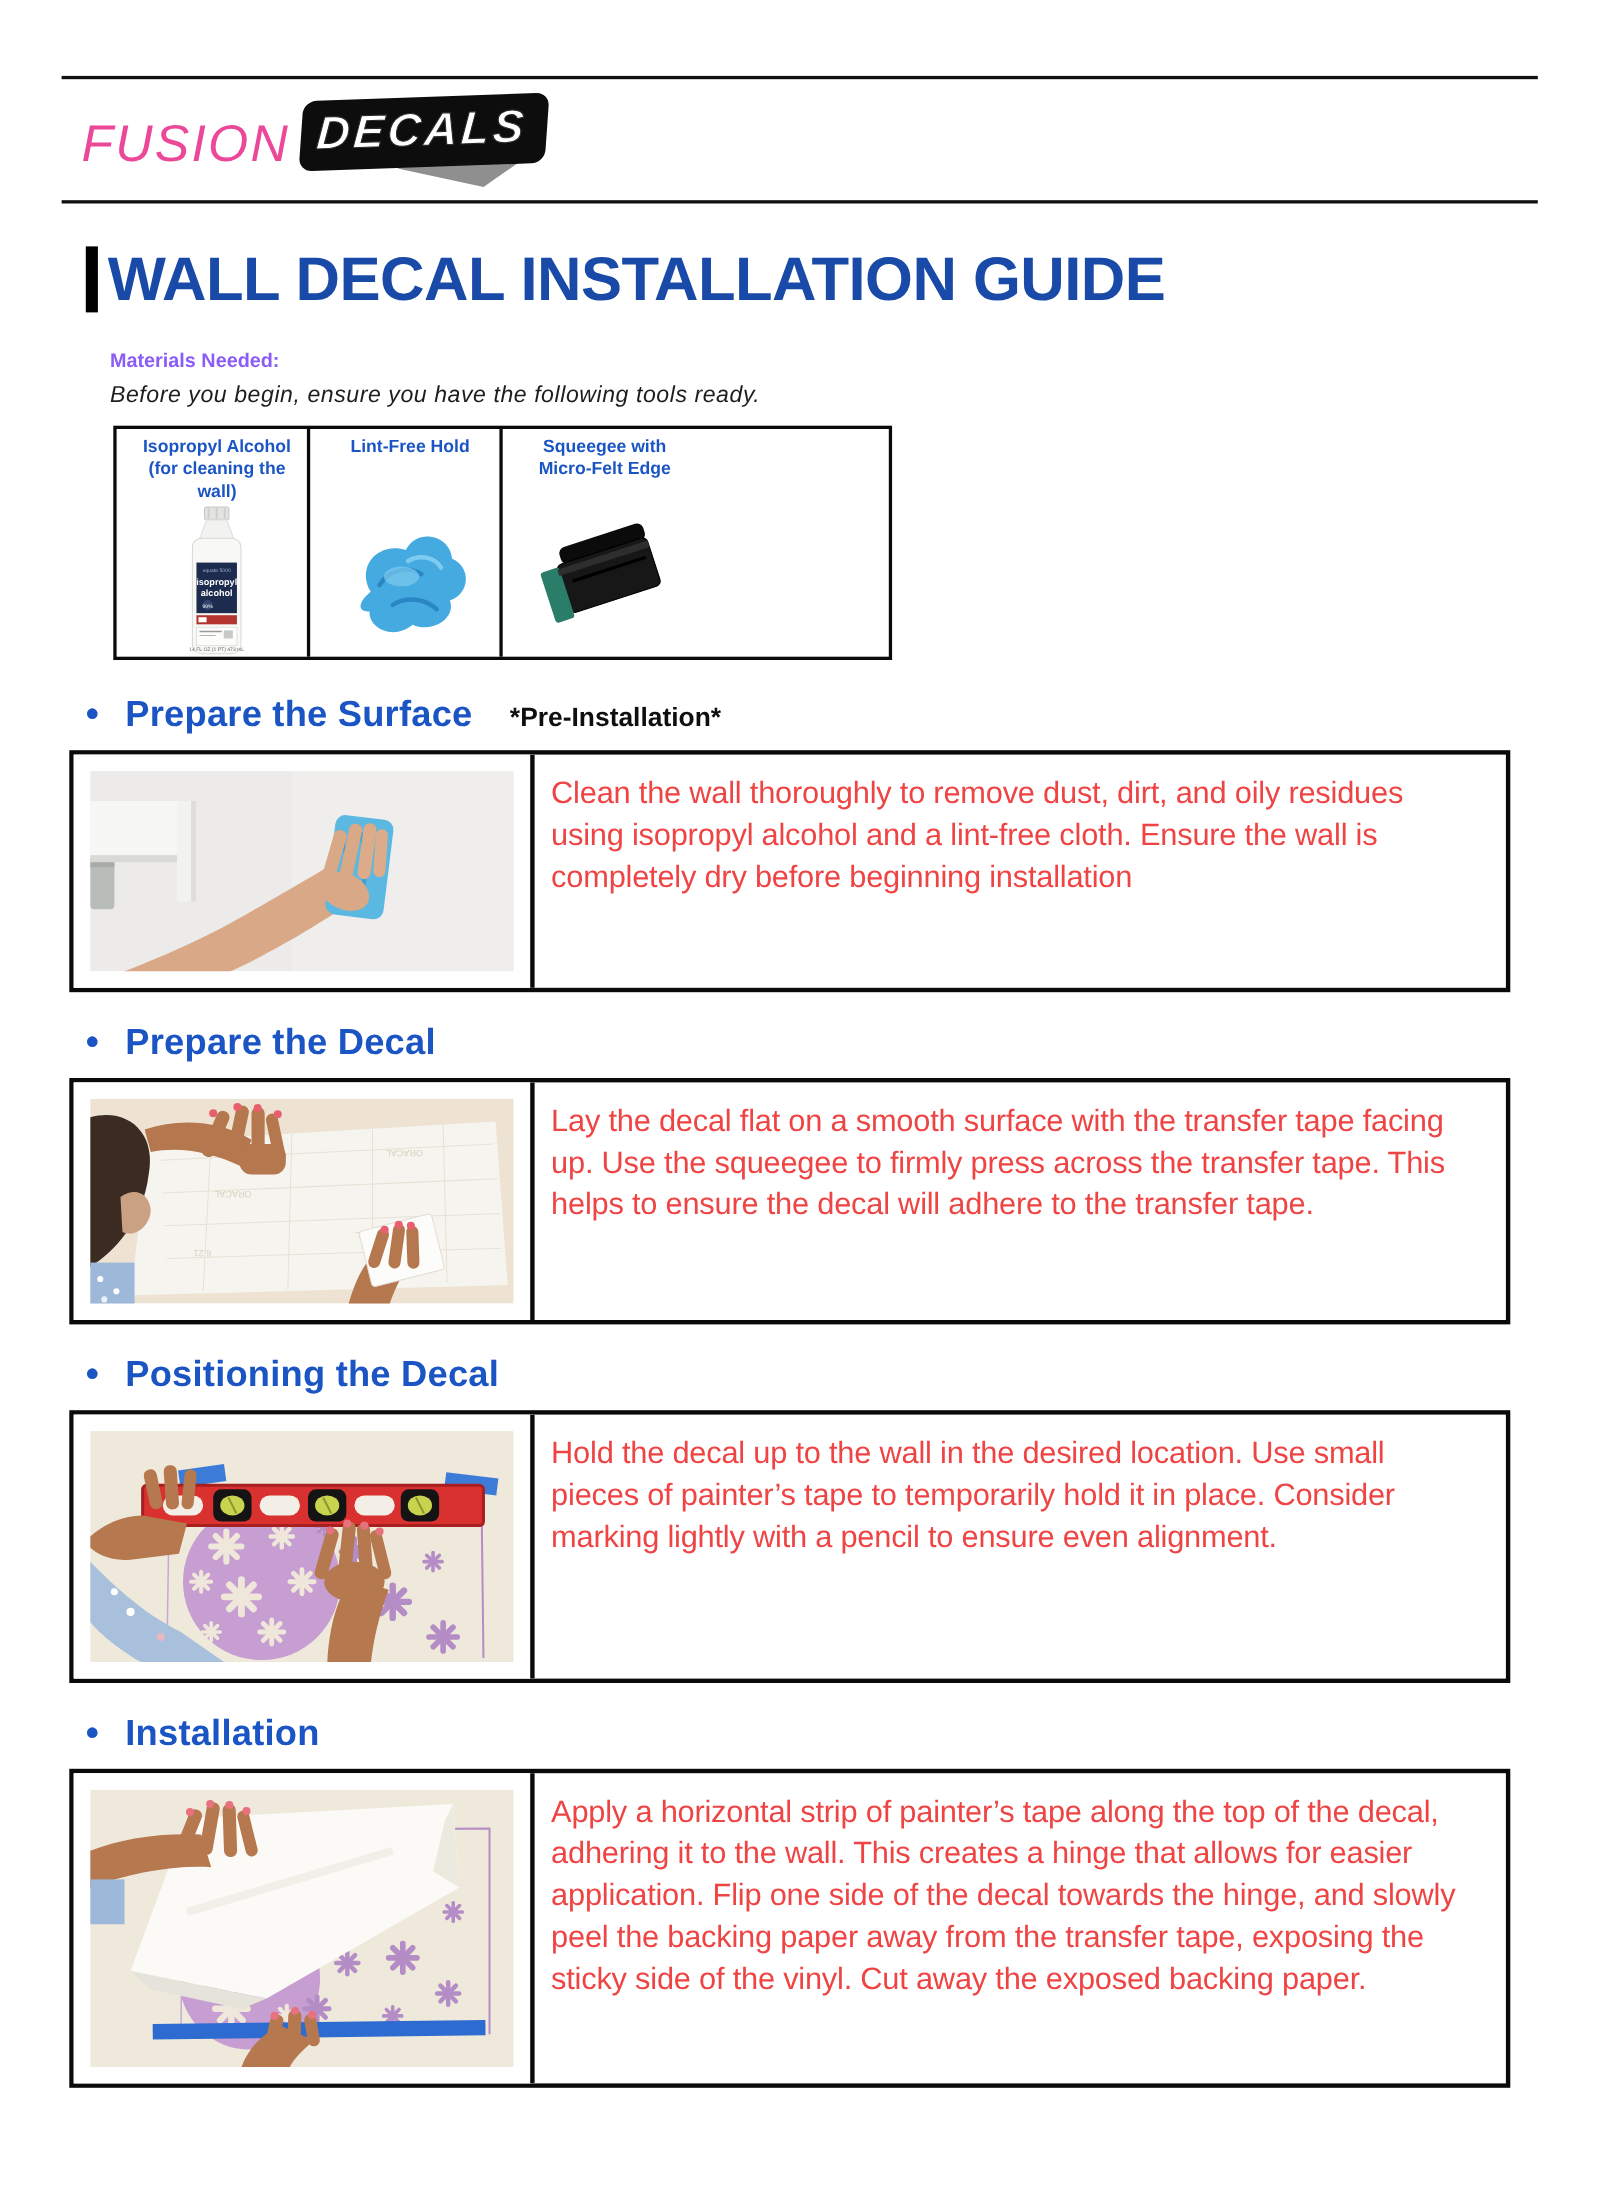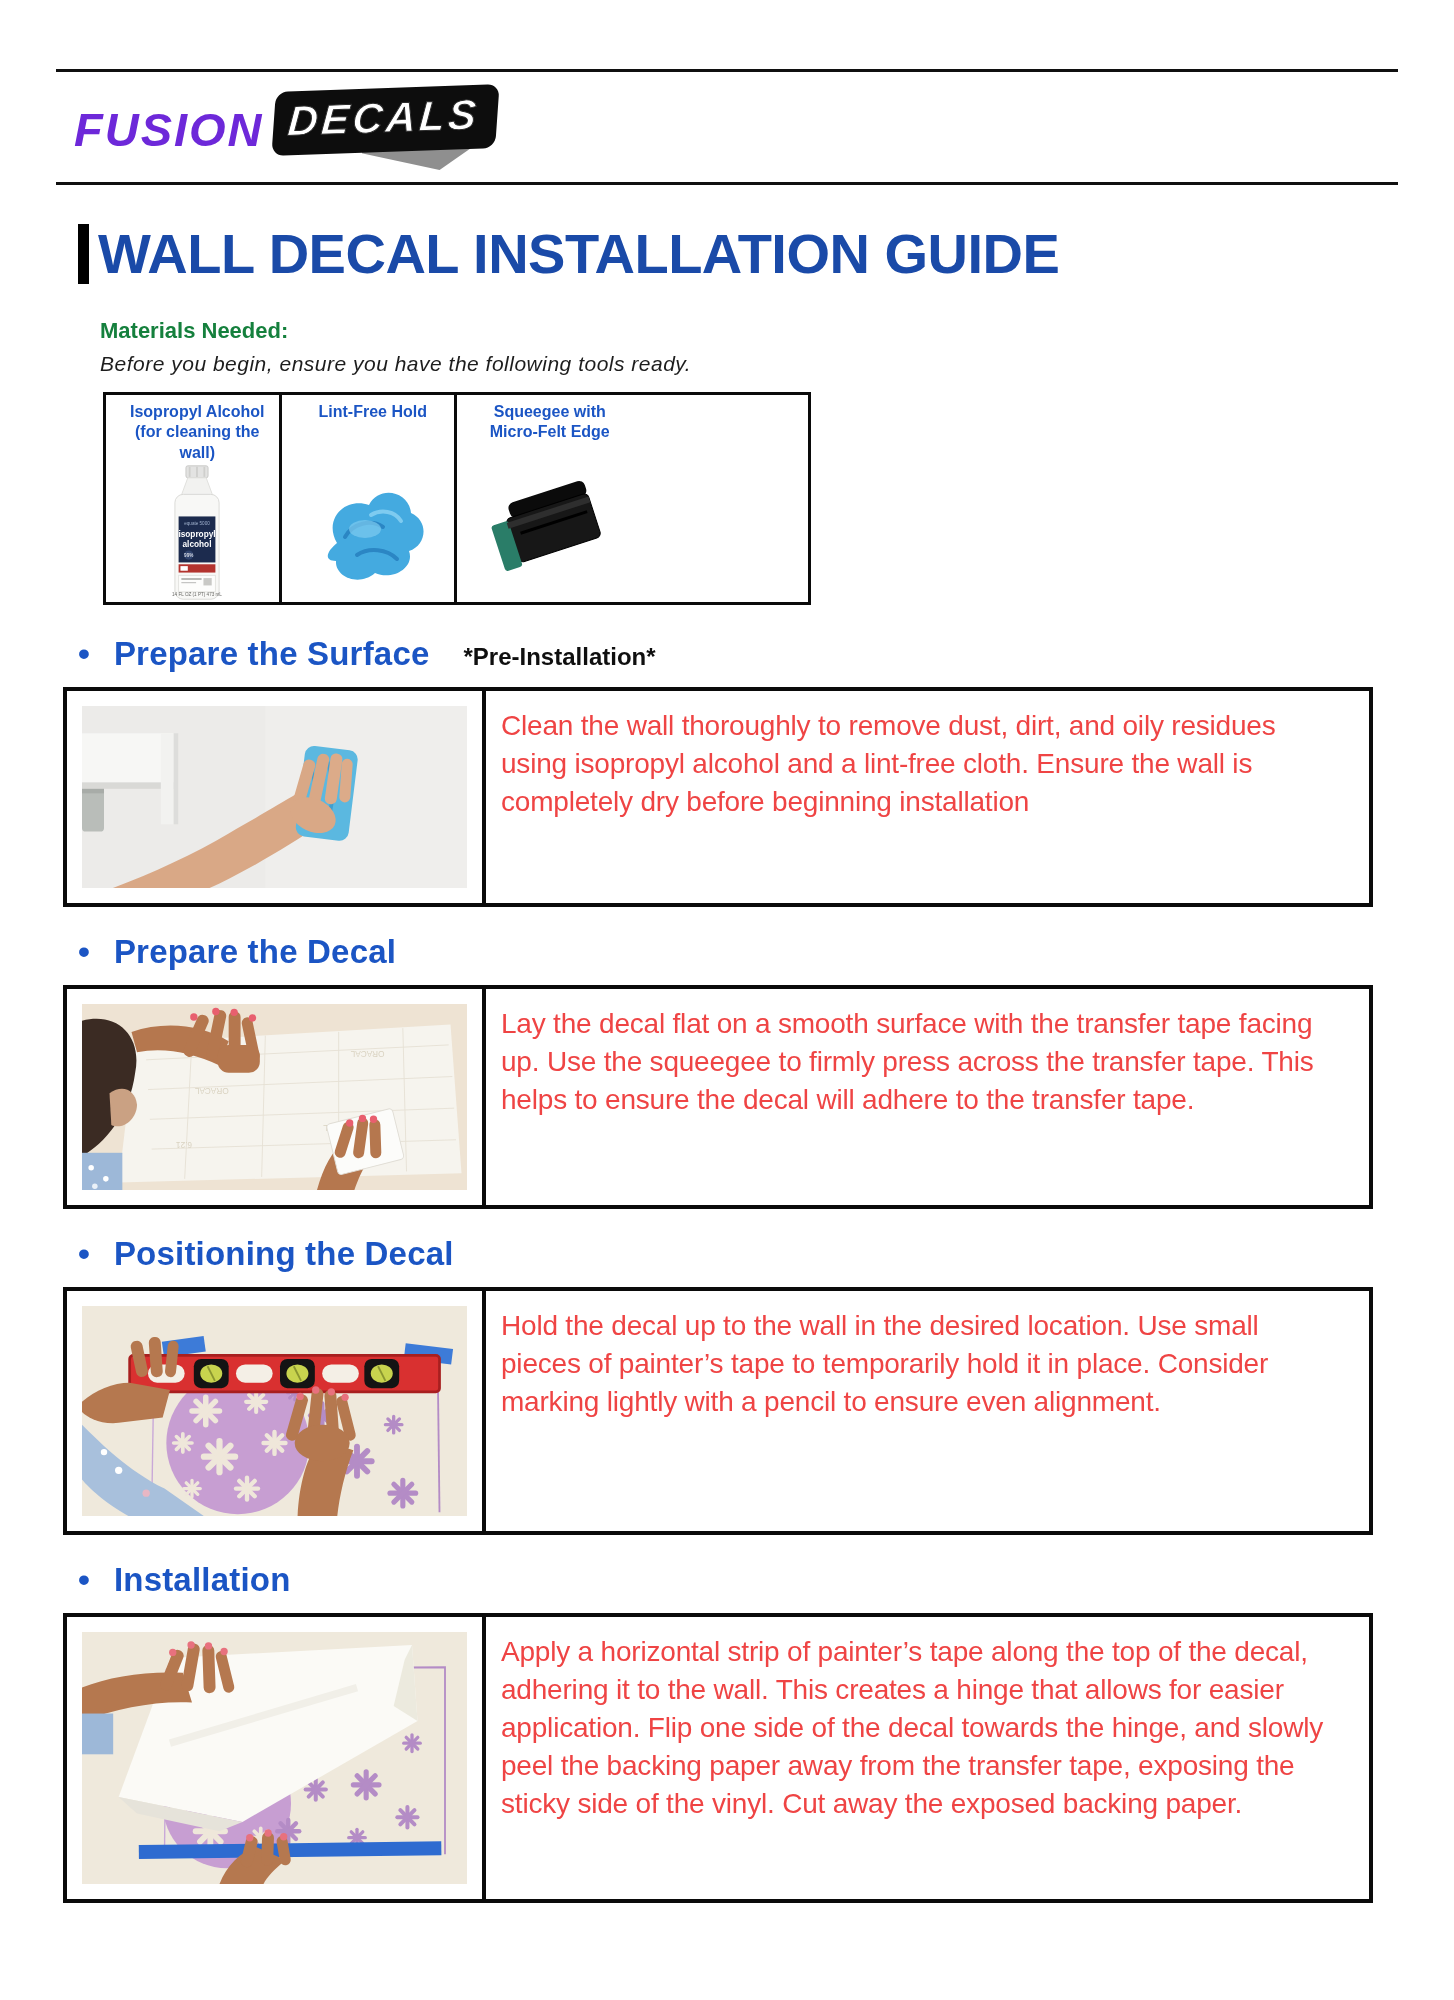--- a/index.html
+++ b/index.html
@@ -11,22 +11,22 @@
     color:#161616;
     overflow:hidden;
   }
   .rule{border:none;border-top:3px solid #101010;margin:0 56px;}
   .rule-top{margin-top:69px;}
   .rule-bottom{margin-top:10px;}
 
   
   .logo-row{display:flex;align-items:center;margin:14px 0 0 74px;height:86px;}
   .logo-fusion{
-    font-size:47px;font-weight:700;font-style:italic;
-    letter-spacing:2px;color:#6d28d9;margin-right:10px;
+    font-size:47px;font-weight:400;font-style:italic;
+    letter-spacing:2px;color:#ec4899;margin-right:10px;
   }
   .logo-badge-wrap{position:relative;width:265px;height:86px;}
   .logo-peel{
     position:absolute;left:88px;top:40px;width:130px;height:44px;
     background:#8f8f8f;
     clip-path:polygon(4% 18%, 92% 34%, 60% 100%, 0% 62%);
   }
   .logo-badge{
     position:absolute;left:0;top:2px;
     background:#0d0d0d;border-radius:12px;
@@ -39,21 +39,21 @@
   }
 
   
   .title-row{display:flex;align-items:center;margin:36px 0 0 78px;}
   .title-bar{width:11px;height:60px;background:#000;margin-right:9px;}
   h1.doc-title{
     margin:0;font-size:56px;font-weight:bold;letter-spacing:-0.5px;
     color:#1a4aa8;
   }
 
-  .materials-heading{margin:32px 0 0 100px;font-size:22px;font-weight:bold;color:#15803d;}
+  .materials-heading{margin:32px 0 0 100px;font-size:18px;font-weight:bold;color:#8b5cf6;}
   .materials-sub{margin:8px 0 0 100px;font-size:21px;font-style:italic;color:#1d1d1d;letter-spacing:0.5px;}
 
   
   .materials-table{
     display:flex;margin:16px 0 0 103px;width:702px;
     border:3px solid #0a0a0a;background:#fff;
   }
   .material-cell{
     width:25%;box-sizing:border-box;border-right:3px solid #0a0a0a;
     display:flex;flex-direction:column;align-items:center;

